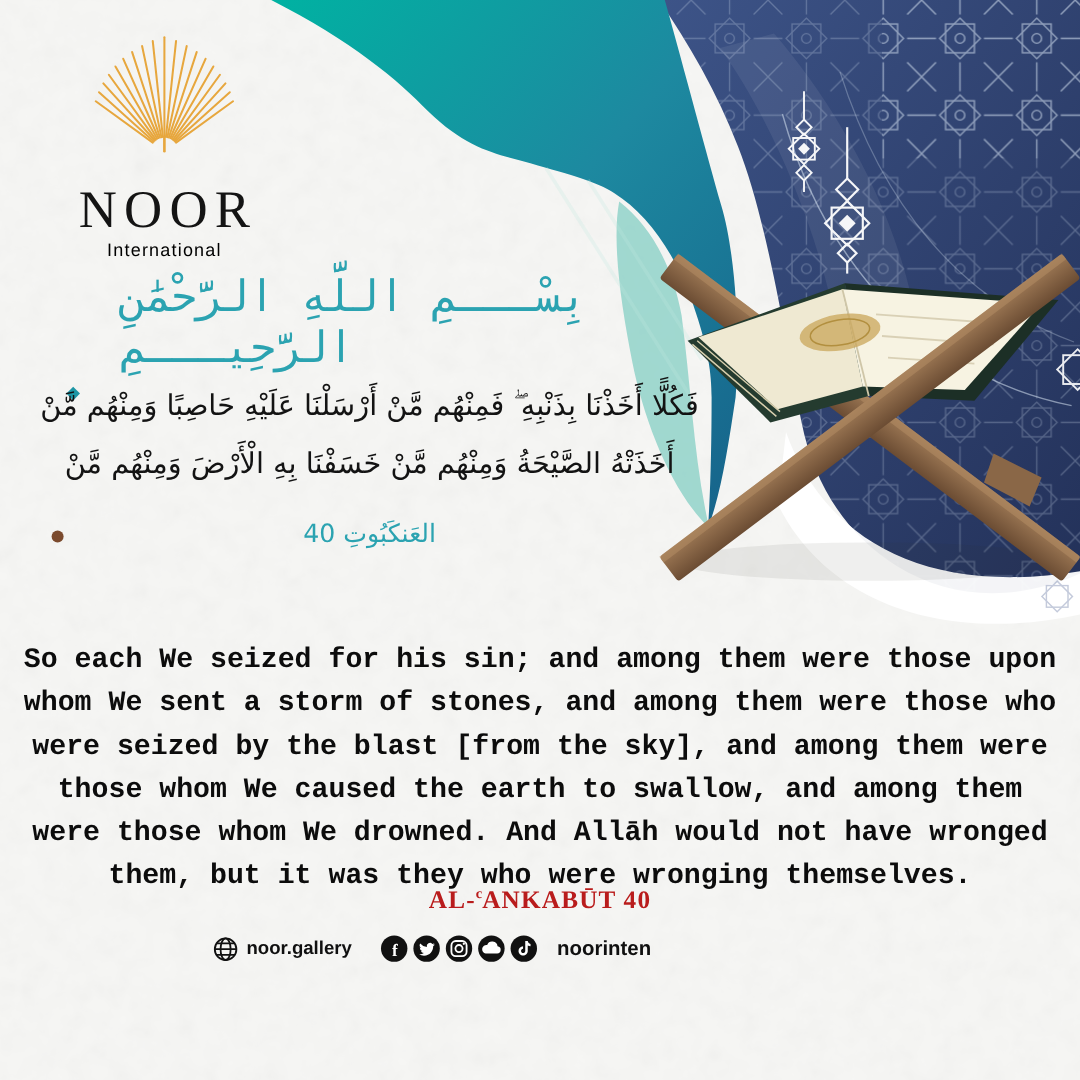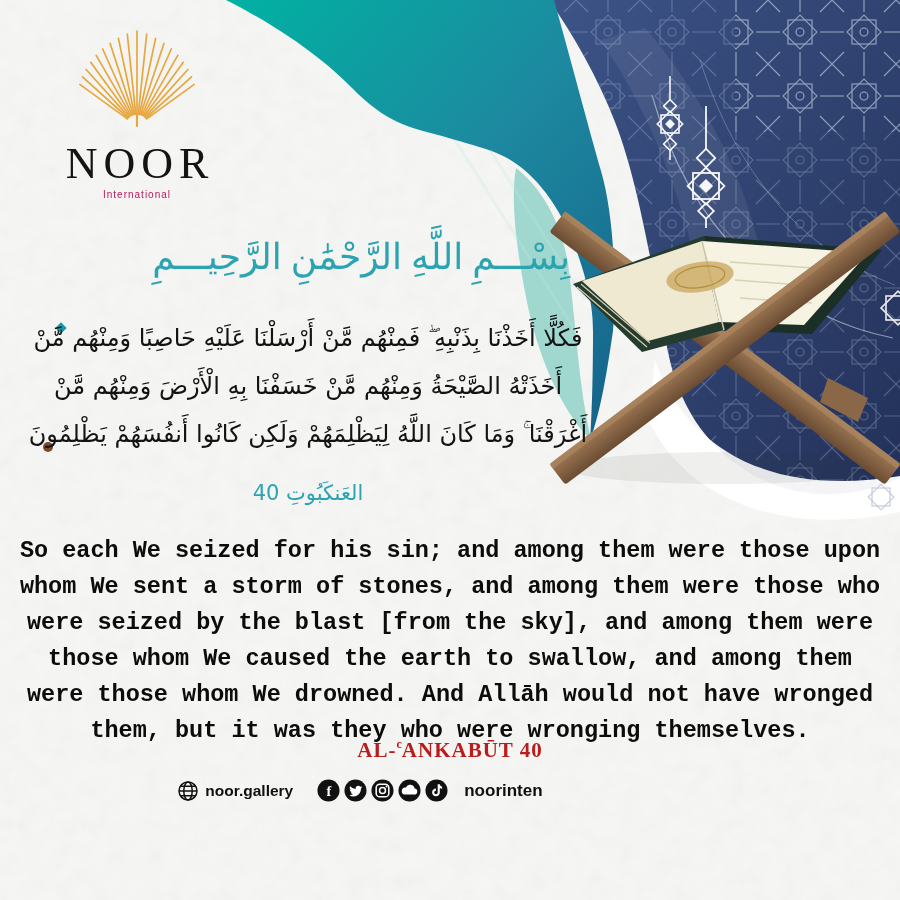--- a/index.html
+++ b/index.html
@@ -1,25 +1,25 @@
 <!DOCTYPE html>
 <html><head>
 <meta charset="utf-8">
 <style>
   html,body{margin:0;padding:0;}
   body{width:900px;height:900px;overflow:hidden;background:#f5f5f3;font-family:"Liberation Sans","DejaVu Sans",sans-serif;}
   .page{position:relative;width:900px;height:900px;background:#f6f6f4;}
   .layer{position:absolute;left:0;top:0;}
   
   .logo-wrap{position:absolute;left:37px;top:22px;width:200px;z-index:3;text-align:center;}
-  .logo-name{font-family:"Liberation Serif","DejaVu Serif",serif;font-size:44px;font-weight:500;letter-spacing:6px;color:#141414;line-height:1;margin-top:10px;text-indent:6px;}
-  .logo-sub{font-size:10px;letter-spacing:1px;color:#be185d;margin-top:3px;}
-  
-  .bismillah{position:absolute;left:100px;top:236px;width:470px;text-align:right;z-index:3;
-    font-family:Liberation Serif, serif;font-size:36px;color:#2ba3b1;direction:rtl;}
+  .logo-name{font-family:"Liberation Serif","DejaVu Serif",serif;font-size:44px;font-weight:500;letter-spacing:6px;color:#141414;line-height:1;margin-top:20px;text-indent:6px;}
+  .logo-sub{font-size:15px;letter-spacing:1px;color:#000000;margin-top:3px;}
+  
+  .bismillah{position:absolute;left:100px;top:226px;width:470px;text-align:left;z-index:3;
+    font-family:Liberation Mono, monospace;font-size:36px;color:#2ba3b1;direction:rtl;}
   
   .verse-ar{position:absolute;left:22px;top:314px;width:572px;z-index:3;direction:rtl;text-align:center;
     font-family:"DejaVu Sans",sans-serif;font-size:24px;color:#131313;line-height:48px;}
   .ar-line{white-space:nowrap;}
   .verse-ar-ref{margin-top:21px;font-size:21px;color:#2ba3b1;line-height:28px;}
   
   .verse-en{position:absolute;left:16px;top:533px;width:868px;z-index:3;text-align:center;
     font-family:Liberation Mono, monospace;font-weight:bold;font-size:23.5px;line-height:36px;color:#0c0c0c;}
   .verse-en-ref{position:absolute;left:0;top:737px;width:900px;z-index:3;text-align:center;
     font-family:"Liberation Serif","DejaVu Serif",serif;font-weight:bold;font-size:21px;letter-spacing:1px;color:#b91c1c;}
@@ -185,21 +185,20 @@
     </svg>
     <div class="logo-name">NOOR</div>
     <div class="logo-sub">International</div>
   </div>
 
   <div class="bismillah">بِسْـــمِ اللَّهِ الرَّحْمَٰنِ الرَّحِيـــمِ</div>
 
   <div class="verse-ar">
     <div class="ar-line">فَكُلًّا أَخَذْنَا بِذَنْبِهِ ۖ فَمِنْهُم مَّنْ أَرْسَلْنَا عَلَيْهِ حَاصِبًا وَمِنْهُم مَّنْ</div>
     <div class="ar-line">أَخَذَتْهُ الصَّيْحَةُ وَمِنْهُم مَّنْ خَسَفْنَا بِهِ الْأَرْضَ وَمِنْهُم مَّنْ</div>
-    <div class="ar-line">أَغْرَقْنَا ۚ وَمَا كَانَ اللَّهُ لِيَظْلِمَهُمْ وَلَكِن كَانُوا أَنفُسَهُمْ يَظْلِمُونَ</div>
     <div class="verse-ar-ref">العَنكَبُوتِ 40</div>
   </div>
 
   <div class="verse-en">So each We seized for his sin; and among them were those upon whom We sent a storm of stones, and among them were those who were seized by the blast [from the sky], and among them were those whom We caused the earth to swallow, and among them were those whom We drowned. And Allāh would not have wronged them, but it was they who were wronging themselves.</div>
 
   <div class="verse-en-ref"><span>AL-</span><sup>c</sup><span>ANKABŪT 40</span></div>
 
   <div class="footer">
     <span class="f-item">
       <svg width="22" height="22" viewBox="0 0 22 22" aria-hidden="true">

